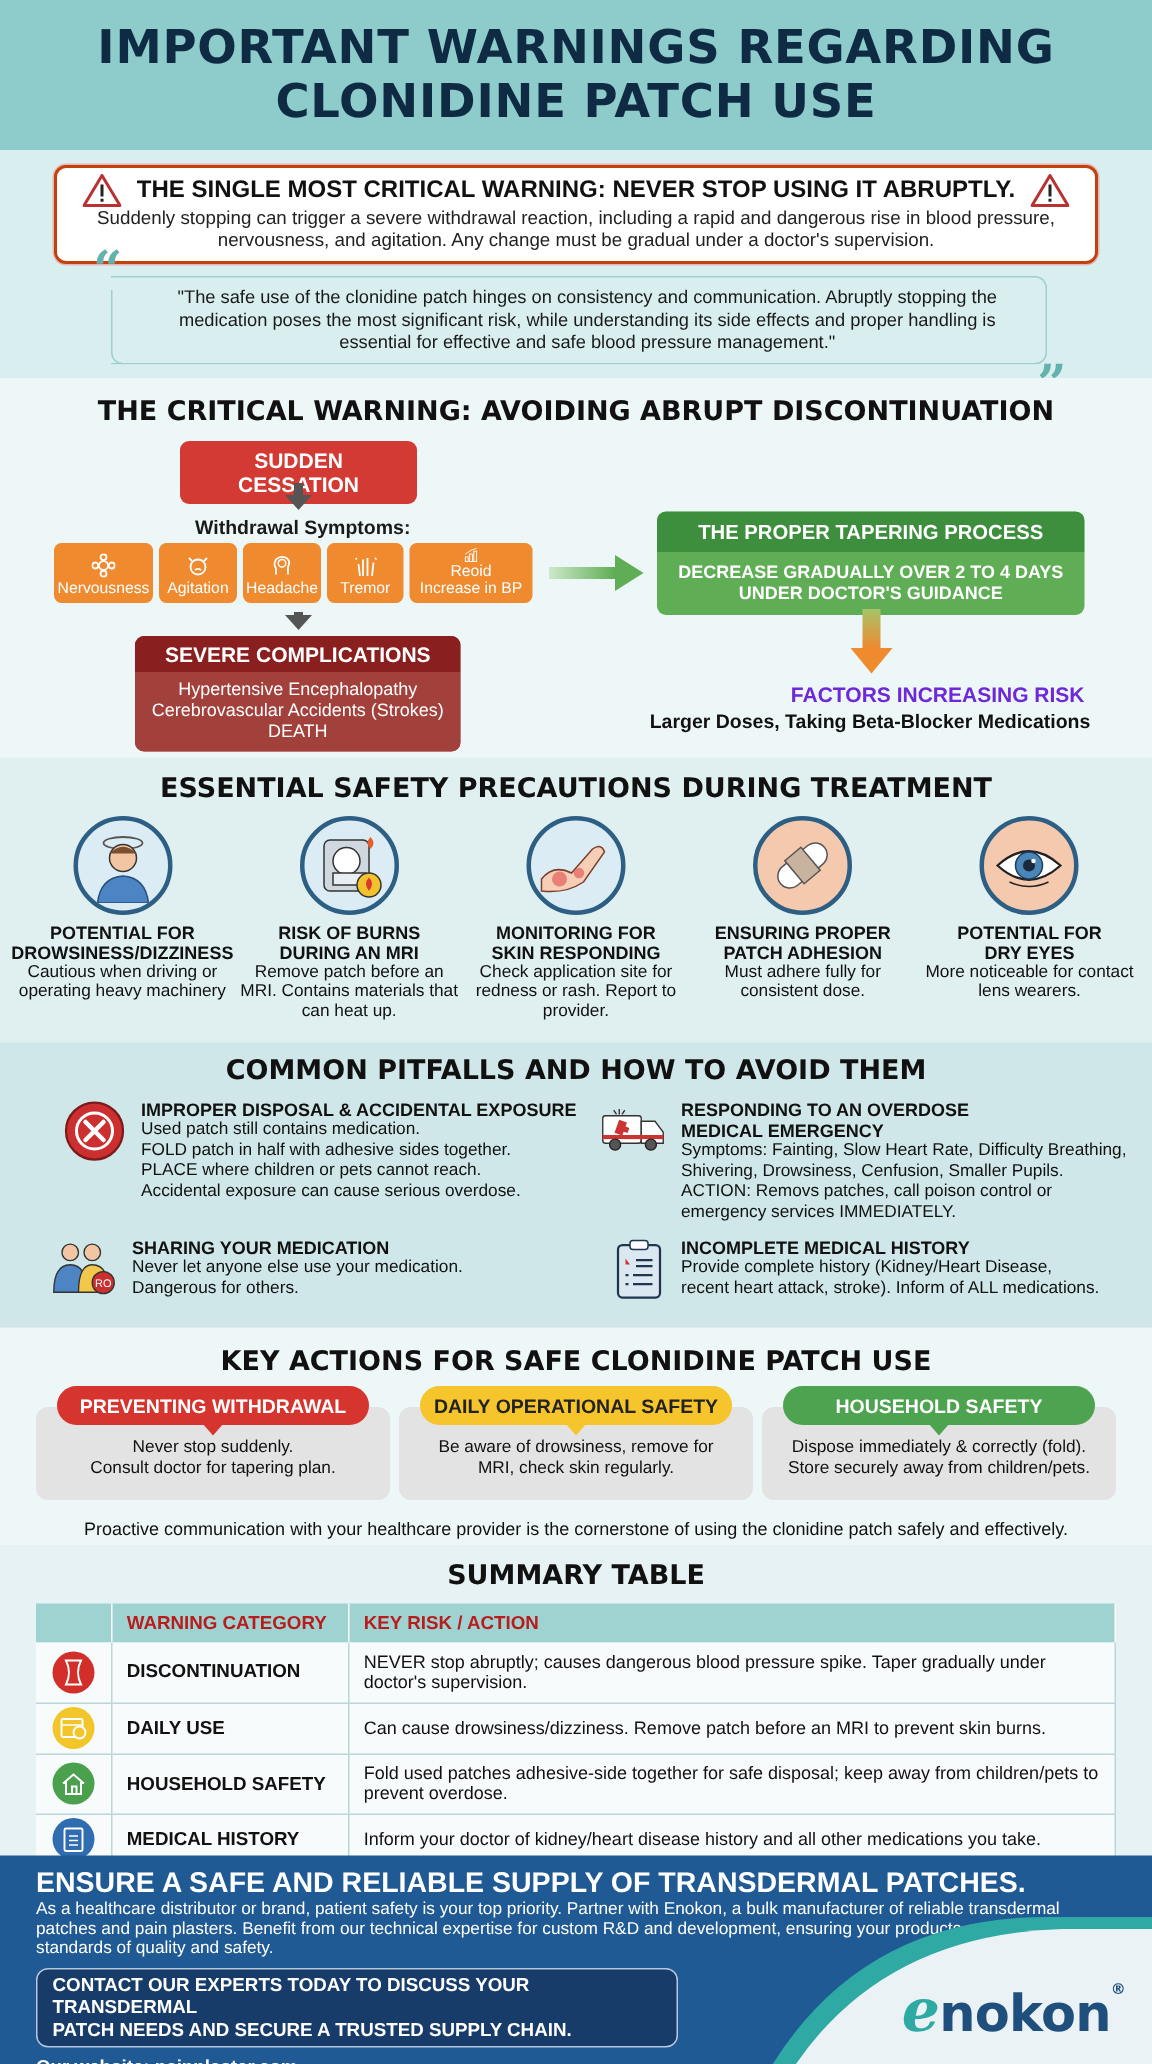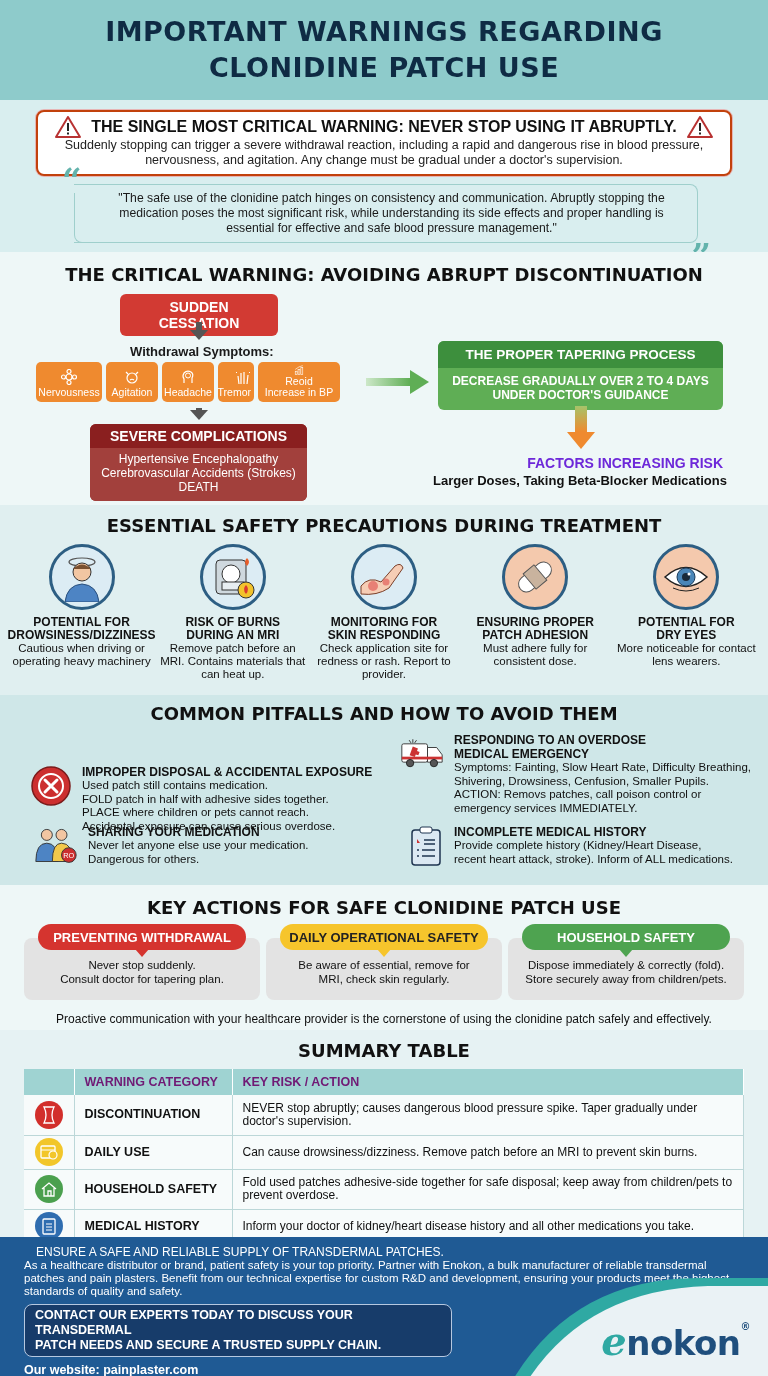--- a/index.html
+++ b/index.html
@@ -1,20 +1,20 @@
 <!DOCTYPE html>
 <html><head>
 <meta charset="utf-8">
 <style>
   * { box-sizing: border-box; margin: 0; padding: 0; }
   body { width: 768px; height: 1376px; overflow: hidden; font-family: "Liberation Sans", sans-serif; background: #e3f1f2; color: #1a1a1a; }
 
   
   .hdr { height: 100px; background: #8ecbcb; display: flex; align-items: center; justify-content: center; text-align: center; }
-  .hdr h1 { font-family: "DejaVu Sans", sans-serif; font-weight: bold; font-size: 27px; line-height: 36px; color: #0f2b44; letter-spacing: 0.5px; }
+  .hdr h1 { font-family: "DejaVu Sans", sans-serif; font-weight: bold; font-size: 31px; line-height: 36px; color: #0f2b44; letter-spacing: 0.5px; }
 
   
   .crit-sec { background: #d9eeef; padding: 10px 0 8px; height: 152px; }
   .crit { margin: 0 36px; border: 2px solid #c2410c; border-radius: 8px; background: #fff; padding: 4px 10px 6px; text-align: center; box-shadow: 0 0 0 1px #e6b5b5; }
   .crit-title { display: flex; align-items: center; justify-content: center; gap: 10px; font-weight: bold; font-size: 16px; color: #111; }
   .warn-tri { width: 26px; height: 22px; }
   .crit-body { font-size: 12.5px; line-height: 15px; color: #222; }
   .quote { position: relative; margin: 8px 70px 0 74px; border: 1.5px solid #9fcfcc; border-left: none; border-radius: 0 8px 8px 0; padding: 6px 14px 6px 26px; text-align: center; font-size: 12.2px; line-height: 15px; color: #1a1a1a; }
   .quote::before { content: ""; position: absolute; left: 0; top: 8px; bottom: -1px; width: 10px; border-left: 1.5px solid #9fcfcc; border-bottom: 1.5px solid #9fcfcc; border-radius: 0 0 0 8px; }
   .q-open { position: absolute; left: -12px; top: -12px; font-size: 34px; color: #63b3ac; font-weight: bold; font-family: "DejaVu Serif", serif; }
@@ -66,29 +66,29 @@
   .key-tag::after { content: ""; position: absolute; bottom: -7px; left: 50%; margin-left: -7px; border-left: 7px solid transparent; border-right: 7px solid transparent; border-top: 8px solid var(--c); }
   .key-tag.red { background: #d5342f; --c: #d5342f; }
   .key-tag.yellow { background: #f6c52c; color: #222; --c: #f6c52c; }
   .key-tag.green { background: #4ea350; --c: #4ea350; }
   .key-body { padding-top: 20px; font-size: 11.5px; line-height: 14px; color: #111; }
   .key-foot { text-align: center; font-size: 12px; color: #111; margin-top: 12px; }
 
   
   .sum { background: #e6f2f3; height: 207px; padding-top: 10px; }
   table { width: 720px; margin: 8px auto 0; border-collapse: collapse; }
-  th { background: #9fd3d2; text-align: left; font-size: 12.5px; font-weight: bold; color: #701a75; height: 26px; padding: 0 10px; border-right: 1px solid #ffffff; }
+  th { background: #9fd3d2; text-align: left; font-size: 12.5px; font-weight: bold; color: #b91c1c; height: 26px; padding: 0 10px; border-right: 1px solid #ffffff; }
   td { border-bottom: 1px solid #bcd7d8; border-right: 1px solid #bcd7d8; font-size: 12px; color: #111; padding: 0 10px; line-height: 13px; height: 34px; background: #f7fbfb; }
   td.ic { width: 50px; text-align: center; padding: 0; }
   td.cat { width: 158px; font-weight: bold; font-size: 12.5px; }
   .sic { width: 28px; height: 28px; border-radius: 50%; display: inline-flex; align-items: center; justify-content: center; }
 
   
   .foot { background: #1f5a94; height: 141px; position: relative; color: #fff; padding: 8px 24px; overflow: hidden; }
-  .foot-h { font-weight: normal; font-size: 12px; margin-left: 12px; }
+  .foot-h { font-weight: bold; font-size: 19px; }
   .foot-b { font-size: 11.5px; line-height: 13px; width: 720px; }
   .cta { margin-top: 6px; border: 1.5px solid #b6c8e0; border-radius: 8px; background: #173c6a; padding: 3px 10px; width: 428px; font-weight: bold; font-size: 12.5px; line-height: 15px; }
   .web { margin-top: 6px; font-size: 12.5px; font-weight: bold; }
   .swoosh { position: absolute; right: -40px; bottom: -30px; width: 310px; height: 140px; }
   .logo { position: absolute; right: 18px; bottom: 14px; font-family: "DejaVu Sans", sans-serif; font-weight: bold; font-size: 34px; color: #1f4f7d; letter-spacing: -0.5px; }
   .logo .e { color: #2fa9a3; font-style: italic; font-family: "DejaVu Serif", serif; font-size: 40px; }
   .logo sup { font-size: 10px; vertical-align: top; position: relative; top: 4px; }
 </style>
 </head>
 <body>
@@ -154,21 +154,21 @@
         </svg>
       <span>Agitation</span>
     </div>
     <div class="symp" style="width:52px;">
       <svg viewBox="0 0 16 16">
           <path d="M4 14 L4 10 Q2 7 4 4 Q7 1 11 3 Q14 5 12 9 L12 14" fill="none" stroke="#fff" stroke-width="1.2"></path>
           <circle cx="8" cy="6.5" r="2.5" fill="none" stroke="#fff" stroke-width="1"></circle>
         </svg>
       <span>Headache</span>
     </div>
-    <div class="symp" style="width:36px;align-items:flex-end;">
+    <div class="symp" style="width:51px;">
       <svg viewBox="0 0 16 16">
           <path d="M4 15 L3 7 M6 15 L6 4 M9 15 L9 3 M12 15 L13 6" stroke="#fff" stroke-width="1.2" fill="none"></path>
           <path d="M1 4 L2 3 M15 4 L14 3" stroke="#fff" stroke-width="1"></path>
         </svg>
       <span>Tremor</span>
     </div>
     <div class="symp" style="width:82px;">
       <svg viewBox="0 0 16 16">
           <rect x="2" y="10" width="3" height="5" fill="none" stroke="#fff"></rect>
           <rect x="6.5" y="7" width="3" height="8" fill="none" stroke="#fff"></rect>
@@ -297,21 +297,21 @@
       <div class="prec-t">POTENTIAL FOR</div>
       <div class="prec-t">DRY EYES</div>
       <div class="prec-b">More noticeable for contact lens wearers.</div>
     </div>
   </div>
 </section>
 
 <section class="pit">
   <div class="sec-title">COMMON PITFALLS AND HOW TO AVOID THEM</div>
 
-  <div class="pit-item" style="left:28px; top:38px;margin-top:32px;">
+  <div class="pit-item" style="left:40px; top:38px;">
     <div class="pit-ic">
       <svg width="42" height="42" viewBox="0 0 42 42">
           <circle cx="21" cy="21" r="19" fill="#cc2f2f" stroke="#7a1a1a" stroke-width="1.5"></circle>
           <circle cx="21" cy="21" r="12" fill="none" stroke="#fff" stroke-width="2"></circle>
           <path d="M15 15 L27 27 M27 15 L15 27" stroke="#fff" stroke-width="3" stroke-linecap="round"></path>
         </svg>
     </div>
     <div>
       <div class="pit-t">IMPROPER DISPOSAL &amp; ACCIDENTAL EXPOSURE</div>
       <div class="pit-b">Used patch still contains medication.</div>
@@ -384,21 +384,21 @@
     <div class="key-card">
       <div class="key-tag red">PREVENTING WITHDRAWAL</div>
       <div class="key-body">
         <div>Never stop suddenly.</div>
         <div>Consult doctor for tapering plan.</div>
       </div>
     </div>
     <div class="key-card">
       <div class="key-tag yellow">DAILY OPERATIONAL SAFETY</div>
       <div class="key-body">
-        <div>Be aware of essential, remove for</div>
+        <div>Be aware of drowsiness, remove for</div>
         <div>MRI, check skin regularly.</div>
       </div>
     </div>
     <div class="key-card">
       <div class="key-tag green">HOUSEHOLD SAFETY</div>
       <div class="key-body">
         <div>Dispose immediately &amp; correctly (fold).</div>
         <div>Store securely away from children/pets.</div>
       </div>
     </div>

